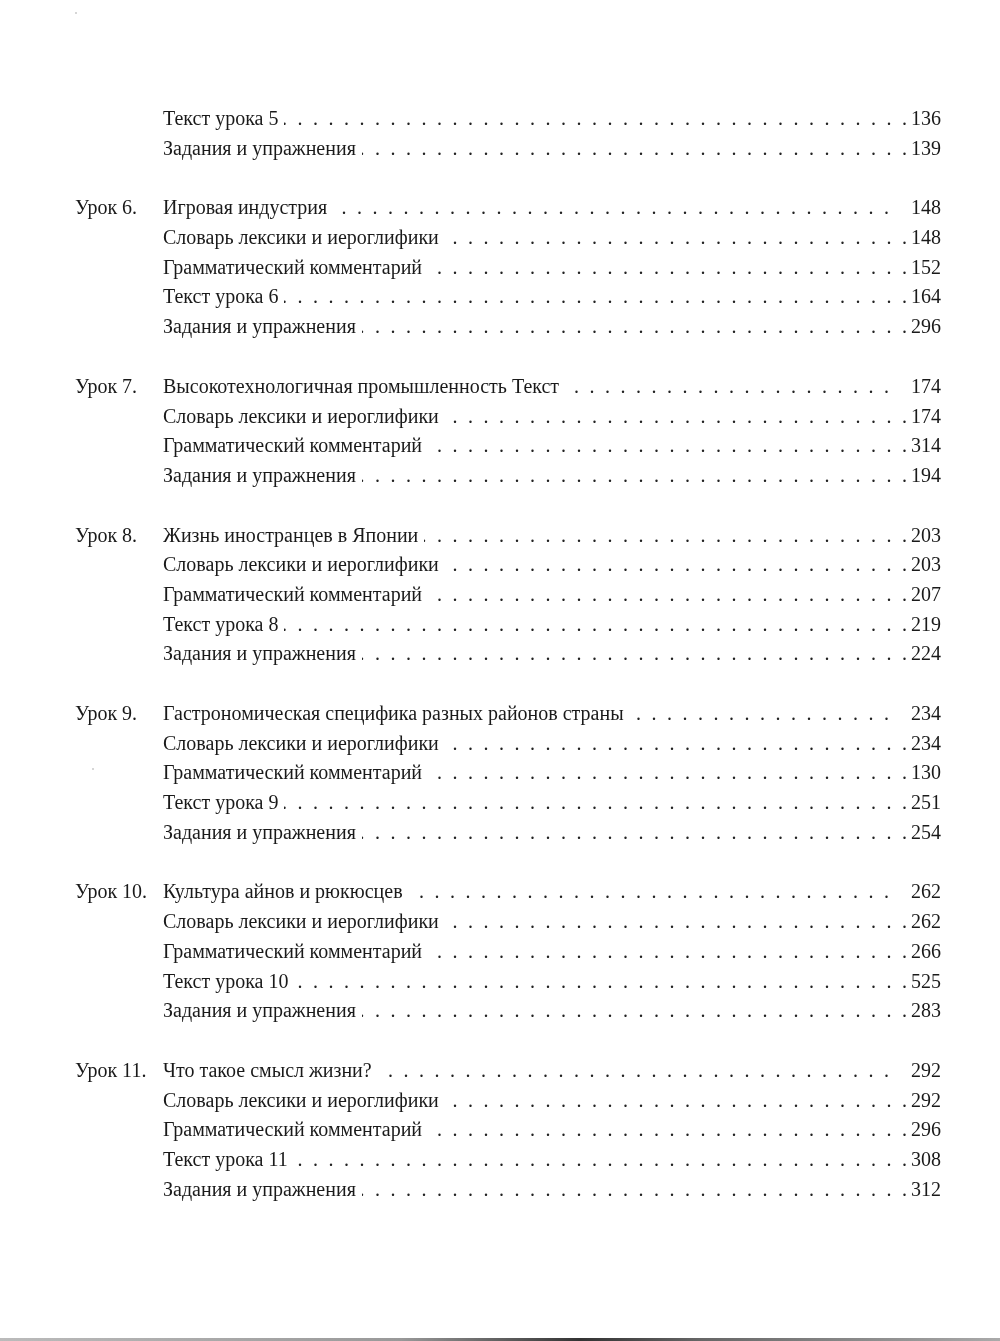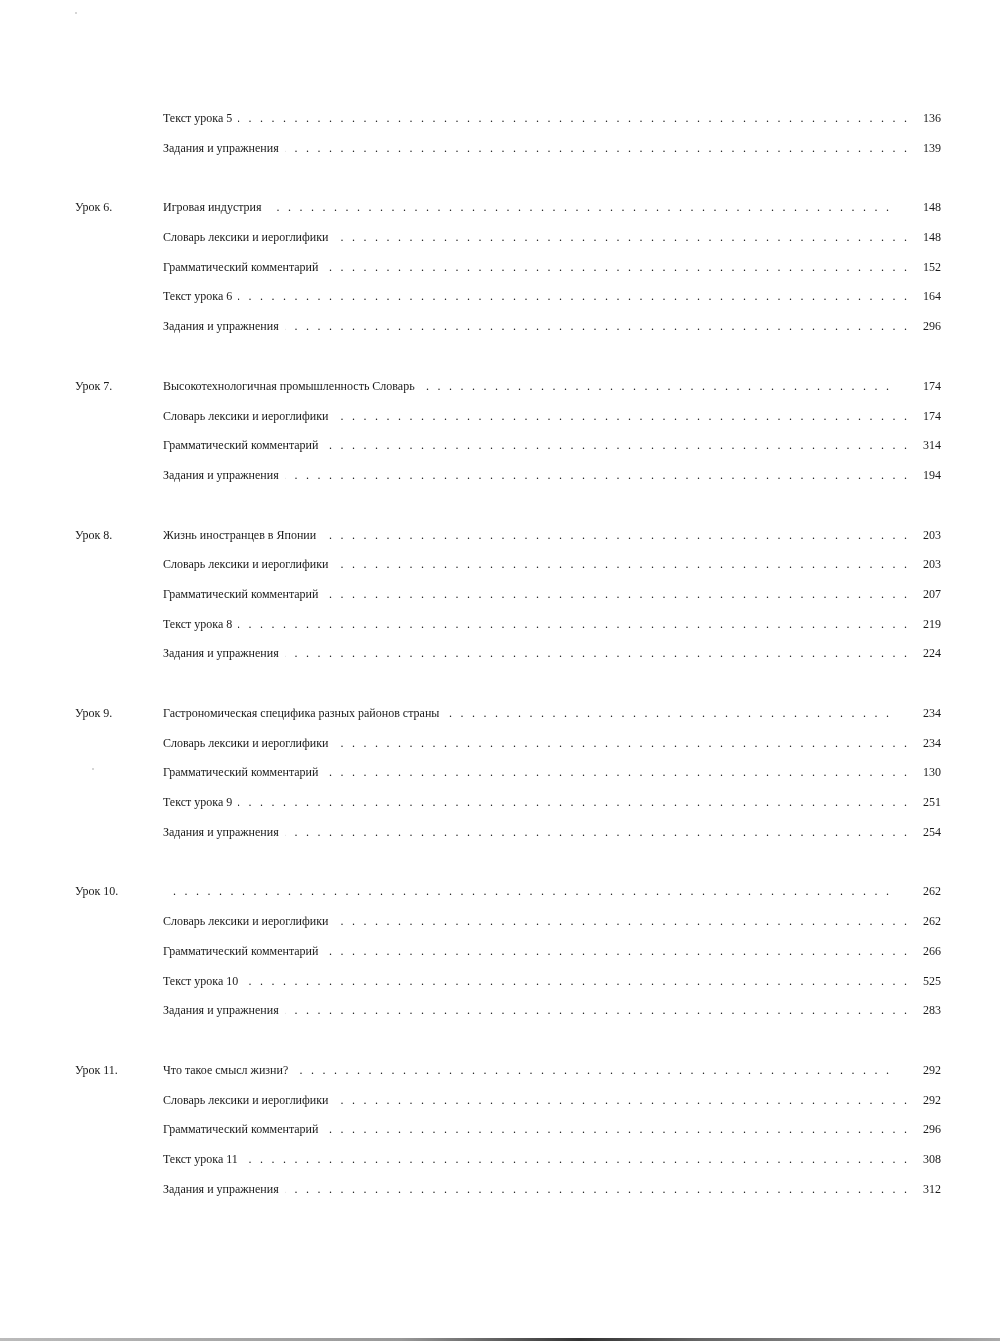--- a/index.html
+++ b/index.html
@@ -28,21 +28,21 @@
       top: 104px;
       width: 866px;
     }
     .group {
       margin-bottom: 30px;
     }
     .row {
       display: flex;
       align-items: baseline;
       height: 29.7px;
-      font-size: 12px;
+      font-size: 20px;
       line-height: 29.7px;
       white-space: nowrap;
     }
     .lesson-num {
       width: 88px;
       flex: 0 0 88px;
     }
     .indent {
       width: 88px;
       flex: 0 0 88px;
@@ -148,21 +148,21 @@
         <span class="indent"></span>
         <span class="title">Задания и упражнения</span>
         <span class="leader"></span>
         <span class="page-num">296</span>
       </div>
     </div>
 
     <div class="group">
       <div class="row">
         <span class="lesson-num">Урок 7.</span>
-        <span class="title bold">Высокотехнологичная промышленность Словарь</span>
+        <span class="title bold">Высокотехнологичная промышленность Текст</span>
         <span class="leader head"></span>
         <span class="page-num">174</span>
       </div>
       <div class="row">
         <span class="indent"></span>
         <span class="title">Словарь лексики и иероглифики</span>
         <span class="leader"></span>
         <span class="page-num">174</span>
       </div>
       <div class="row">
@@ -241,20 +241,21 @@
         <span class="indent"></span>
         <span class="title">Задания и упражнения</span>
         <span class="leader"></span>
         <span class="page-num">254</span>
       </div>
     </div>
 
     <div class="group">
       <div class="row">
         <span class="lesson-num">Урок 10.</span>
+        <span class="title bold">Культура айнов и рюкюсцев</span>
         <span class="leader head"></span>
         <span class="page-num">262</span>
       </div>
       <div class="row">
         <span class="indent"></span>
         <span class="title">Словарь лексики и иероглифики</span>
         <span class="leader"></span>
         <span class="page-num">262</span>
       </div>
       <div class="row">

